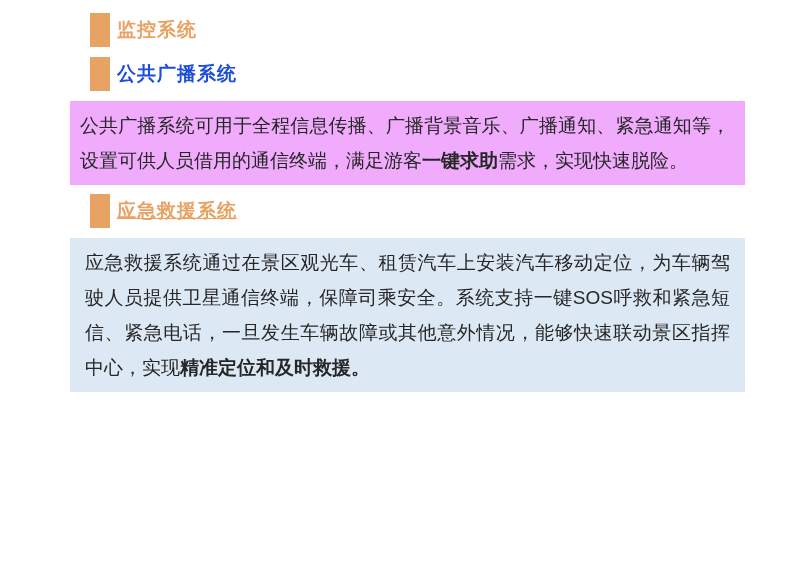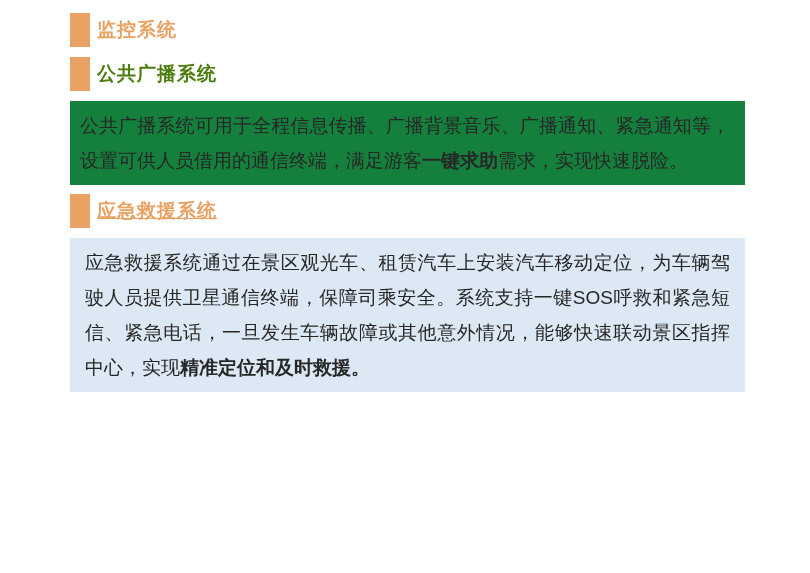--- a/index.html
+++ b/index.html
@@ -14,20 +14,21 @@
   .content {
     margin-left: 70px;
     width: 675px;
     padding-top: 13px;
   }
   .section-header {
     display: flex;
     align-items: center;
     height: 34px;
     margin-bottom: 10px;
+    margin-left: 20px;
   }
   .section + .section .section-header {
     margin-top: 9px;
   }
   .marker {
     width: 20px;
     height: 34px;
     flex: 0 0 20px;
     margin-right: 7px;
   }
@@ -54,23 +55,23 @@
   <div class="section">
     <div class="section-header">
       <div class="marker" style="background-color: rgb(232, 162, 99);"></div>
       <div class="section-title" style="color: rgb(232, 162, 99);">监控系统</div>
     </div>
   </div>
 
   <div class="section">
     <div class="section-header">
       <div class="marker" style="background-color: rgb(232, 162, 99);"></div>
-      <div class="section-title" style="color: #4d7c0f;">公共广播系统</div>
+      <div class="section-title" style="color: #1d4ed8;">公共广播系统</div>
     </div>
-    <div class="section-block" style="background-color: #15803d; padding-left: 10px;"><span>公共广播系统可用于全程信息传播、广播背景音乐、广播通知、紧急通知等，设置可供人员借用的通信终端，满足游客</span><span class="b">一键求助</span><span>需求，实现快速脱险。</span></div>
+    <div class="section-block" style="background-color: #f0abfc; padding-left: 10px;"><span>公共广播系统可用于全程信息传播、广播背景音乐、广播通知、紧急通知等，设置可供人员借用的通信终端，满足游客</span><span class="b">一键求助</span><span>需求，实现快速脱险。</span></div>
   </div>
 
   <div class="section">
     <div class="section-header">
       <div class="marker" style="background-color: rgb(232, 162, 99);"></div>
       <div class="section-title" style="color: rgb(232, 162, 99); text-decoration: underline;">应急救援系统</div>
     </div>
     <div class="section-block" style="background-color: rgb(220, 233, 245);"><span>应急救援系统通过在景区观光车、租赁汽车上安装汽车移动定位，为车辆驾驶人员提供卫星通信终端，保障司乘安全。系统支持一键SOS呼救和紧急短信、紧急电话，一旦发生车辆故障或其他意外情况，能够快速联动景区指挥中心，实现</span><span class="b">精准定位和及时救援。</span></div>
   </div>
 

